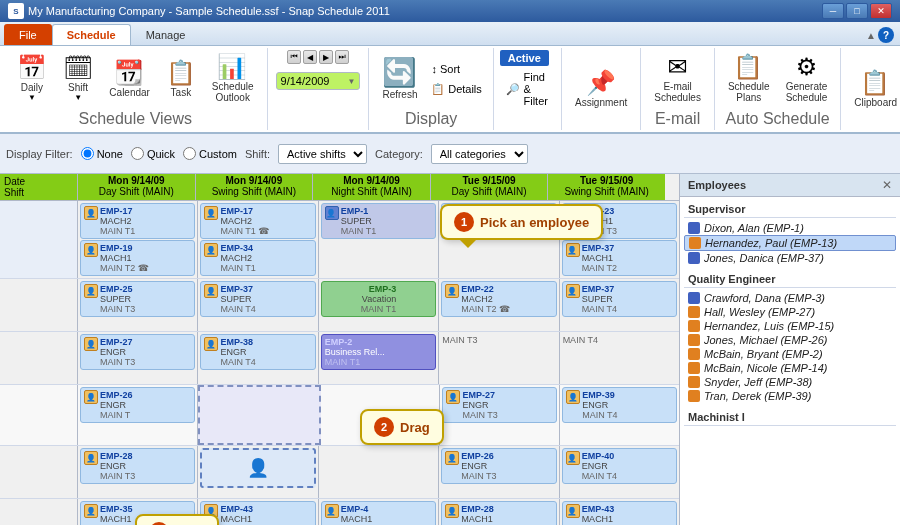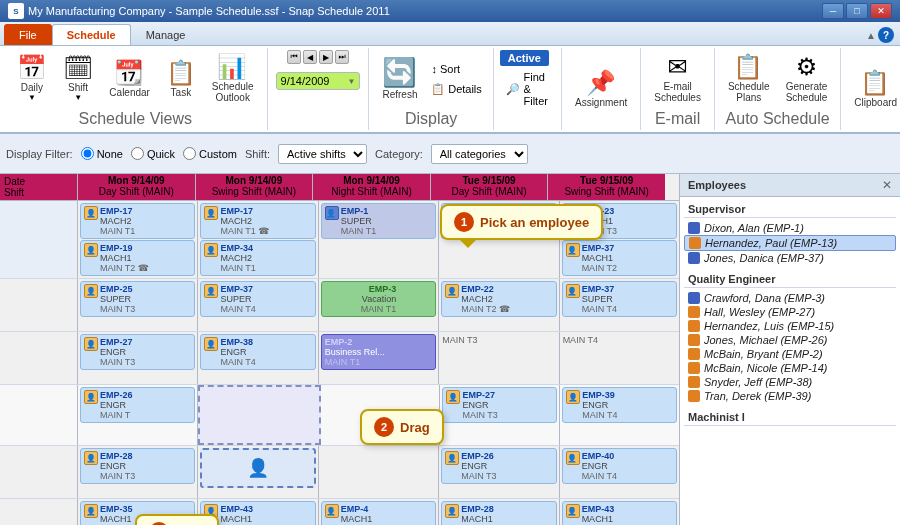--- a/index.html
+++ b/index.html
@@ -250,21 +250,21 @@
   <span class="filter-label">Category:</span>
   <select class="filter-select">
     <option>All categories</option>
   </select>
 </div>
 
 <div class="main-layout" style="position:relative;">
 
   <div class="schedule-area">
 
-    <div class="schedule-header" style="display:flex;background:#be185d;border-bottom:1px solid #b0b8c8;justify-content:space-between;">
+    <div class="schedule-header" style="display:flex;background:#84cc16;border-bottom:1px solid #b0b8c8;justify-content:space-between;">
       <div style="width:78px;min-width:78px;border-right:1px solid #b0b8c8;padding:2px 4px;font-size:10px;">
         <div>Date</div>
         <div>Shift</div>
       </div>
       <div style="flex:1;border-right:1px solid #b0b8c8;padding:1px 3px;font-size:10px;text-align:center;">
         <div style="font-weight:bold;">Mon 9/14/09</div>
         <div>Day Shift (MAIN)</div>
       </div>
       <div style="flex:1;border-right:1px solid #b0b8c8;padding:1px 3px;font-size:10px;text-align:center;">
         <div style="font-weight:bold;">Mon 9/14/09</div>

